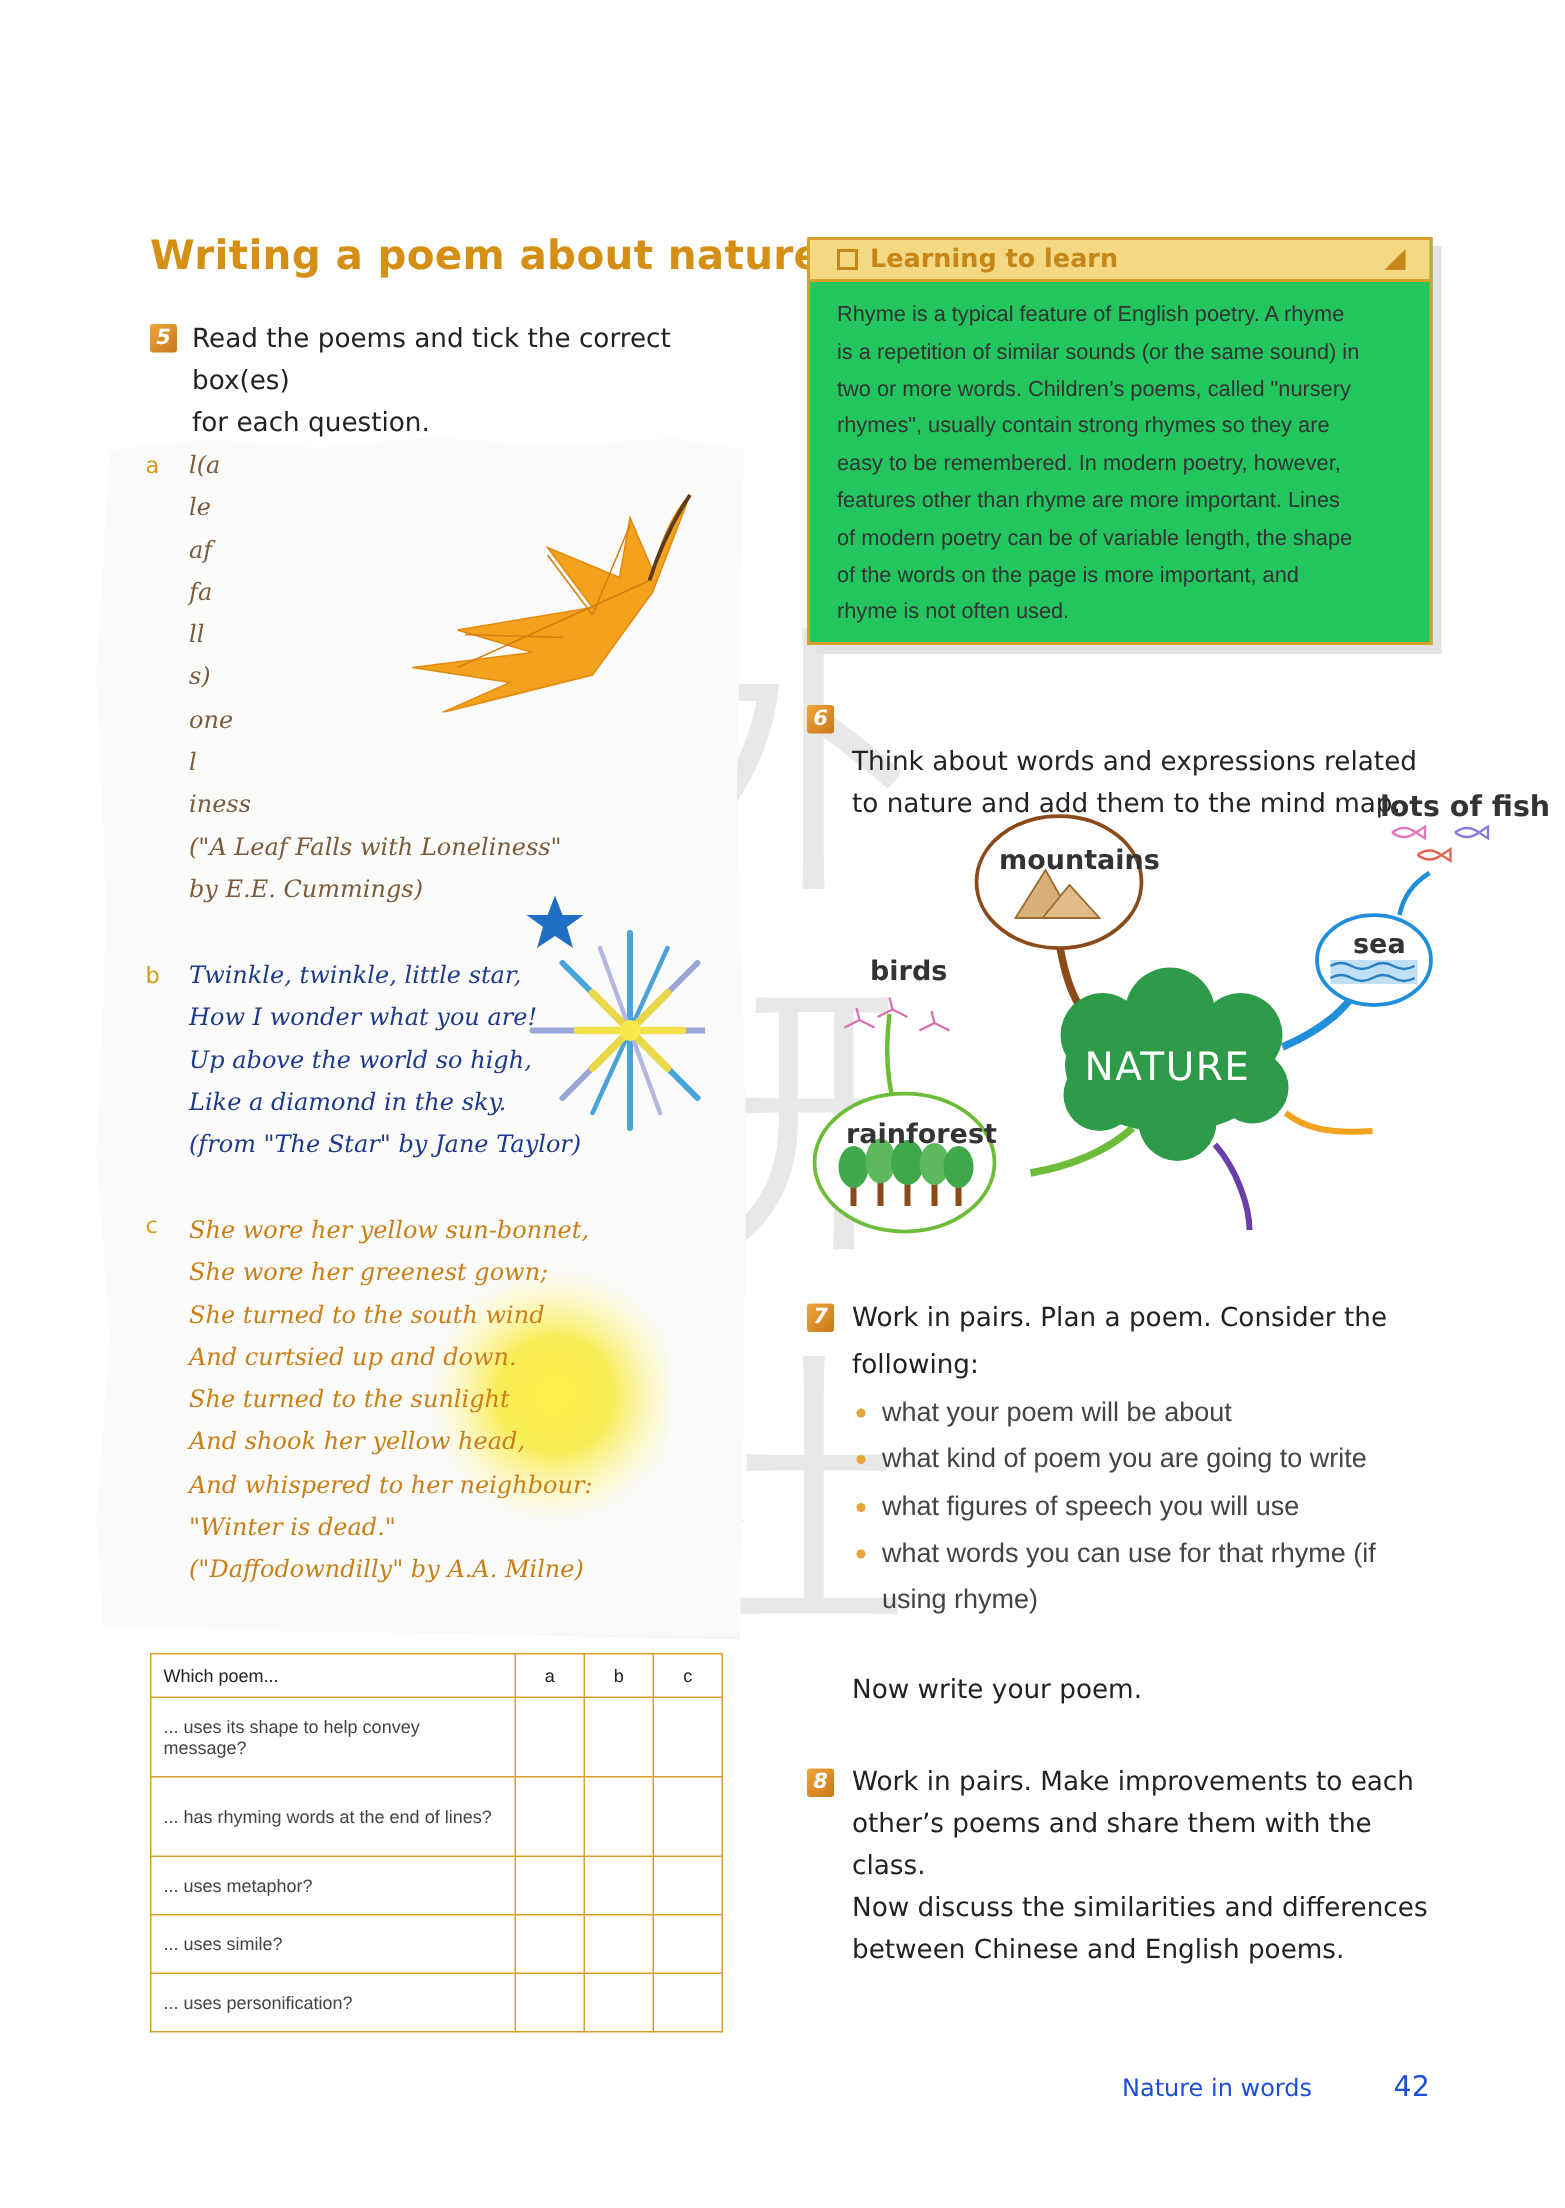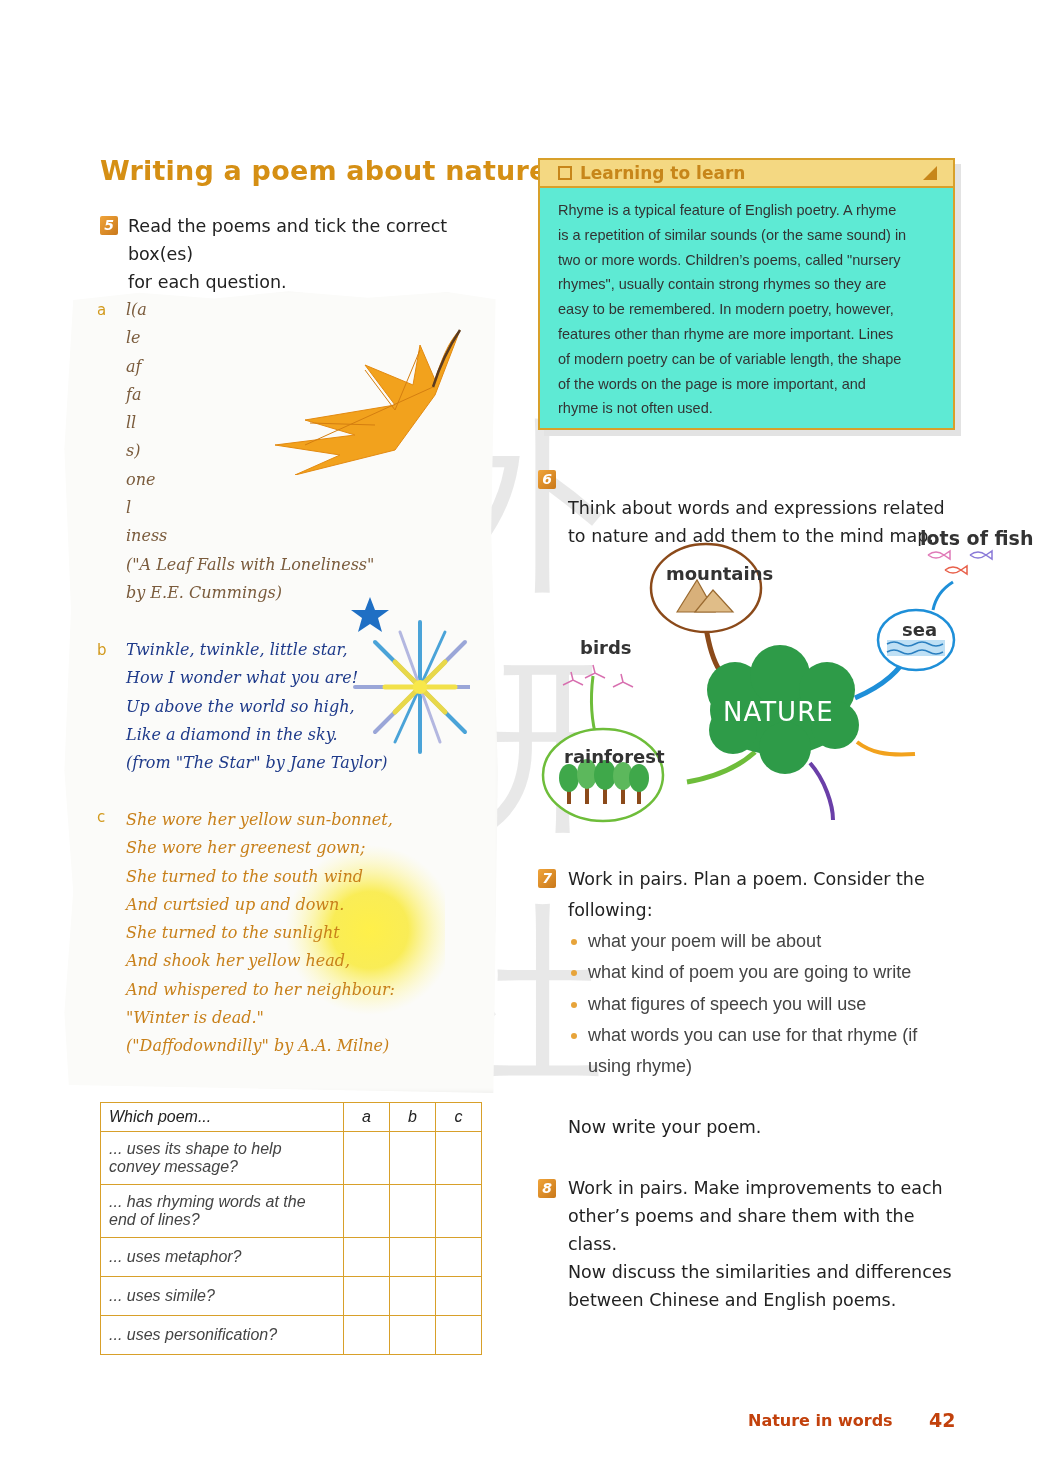--- a/index.html
+++ b/index.html
@@ -10,33 +10,33 @@
   .title{left:100px;top:155px;font-size:27px;font-weight:bold;color:#d58f14;letter-spacing:0.2px;}
   .badge{display:inline-block;width:18px;height:19px;background:linear-gradient(135deg,#f0a43a,#c9781a);color:#fff;font-weight:bold;font-size:14px;font-style:italic;text-align:center;line-height:19px;border-radius:2px;}
   .instr{font-size:17.5px;line-height:28px;color:#222;}
   .paper{left:60px;top:288px;width:440px;height:805px;background:#fbfbf9;box-shadow:inset 0 0 6px rgba(0,0,0,0.08);
     clip-path:polygon(3% 1.5%,18% 0.6%,35% 1.3%,52% 0.4%,70% 1.2%,88% 0.5%,99% 1.4%,98% 30%,99.5% 60%,98.5% 100%,2% 99%,1% 90%,3% 75%,1% 60%,2.5% 40%,1% 20%);}
   .poem-label{font-size:15px;color:#d29a1e;font-family:"DejaVu Sans",sans-serif;}
   .poem{font-family:"DejaVu Serif",serif;font-style:italic;font-size:16px;line-height:28.3px;}
   .poem-a{color:#7a5b3c;}
   .poem-b{color:#1e3a8a;}
   .poem-c{color:#c8801a;}
-  .tip{left:538px;top:158px;width:413px;height:268px;background:#5eead4;border:2px solid #d8a02a;box-shadow:6px 6px 0 #e3e3e3;}
+  .tip{left:538px;top:158px;width:413px;height:268px;background:#22c55e;border:2px solid #d8a02a;box-shadow:6px 6px 0 #e3e3e3;}
   .tip-head{height:26px;background:#f4d882;border-bottom:2px solid #d8a02a;display:flex;align-items:center;padding-left:18px;color:#c7861a;font-weight:bold;font-size:17px;position:relative;}
   .tip-head .sq{width:10px;height:10px;border:2px solid #c7861a;margin-right:8px;}
   .tip-corner{position:absolute;right:16px;top:6px;width:0;height:0;border-left:14px solid transparent;border-bottom:14px solid #c7861a;}
   .tip-body{padding:10px 18px 0 18px;font-size:14.5px;line-height:24.8px;color:#333;font-family:"Liberation Sans",sans-serif;}
   table.q{border-collapse:collapse;left:100px;top:1102px;width:382px;font-family:"Liberation Sans",sans-serif;}
-  table.q td{border:1.6px solid #d8a02a;font-size:16px;color:#444;padding:3px 8px;vertical-align:middle;font-style:italic;}
+  table.q td{border:1.6px solid #d8a02a;font-size:12px;color:#444;padding:3px 8px;vertical-align:middle;}
   table.q td.h{color:#222;}
   table.q td.c{width:29px;text-align:center;}
   .ul{list-style:none;margin:0;padding:0;}
   .ul li{position:relative;padding-left:20px;font-size:18px;line-height:31.3px;color:#444;font-family:Liberation Sans, sans-serif;}
   .ul li:before{content:"";position:absolute;left:3px;top:13px;width:6px;height:6px;border-radius:50%;background:#e7a43a;}
-  .footer{font-weight:bold;font-size:16px;color:#c2410c;margin-top:29px;}
+  .footer{font-weight:normal;font-size:16px;color:#1d4ed8;}
   .mm-label{font-family:"DejaVu Sans",sans-serif;font-weight:bold;font-size:18px;color:#333;}
 </style>
 </head>
 <body>
 
 <div class="wm" style="left:415px;top:410px;">外</div>
 <div class="wm" style="left:415px;top:650px;">研</div>
 <div class="wm" style="left:415px;top:900px;">社</div>
 
 <div class="abs title">Writing a poem about nature</div>

